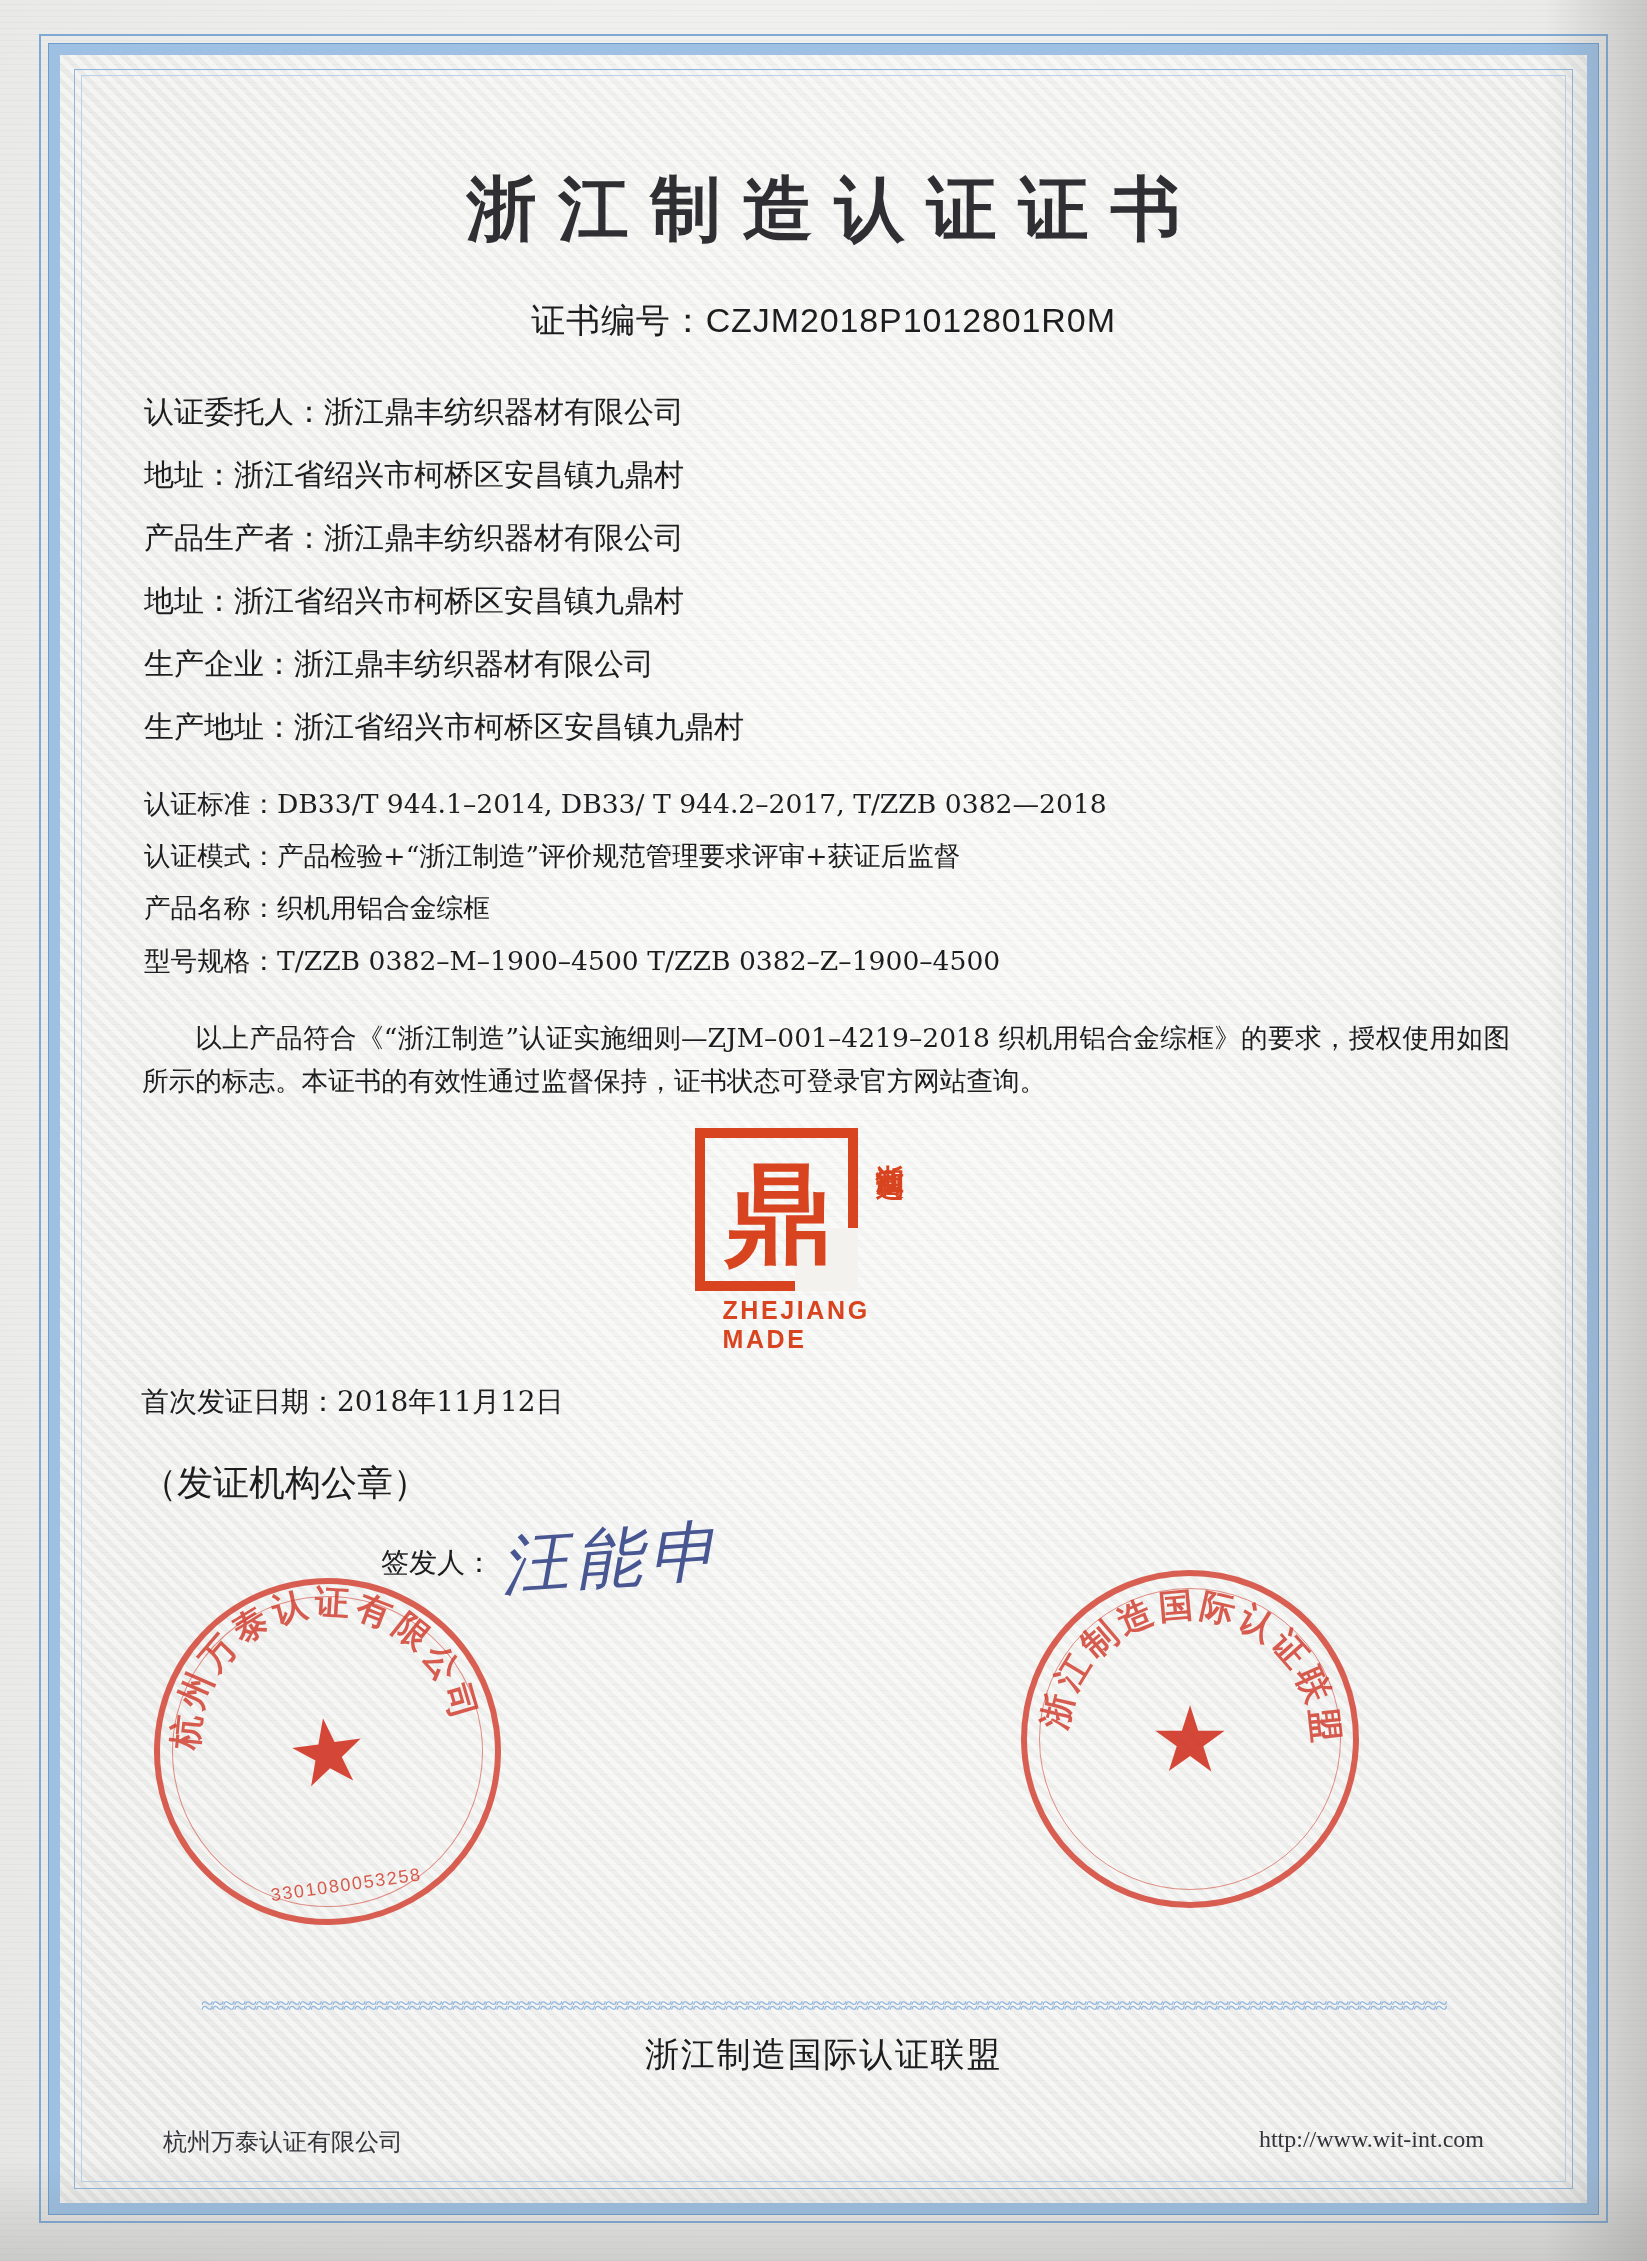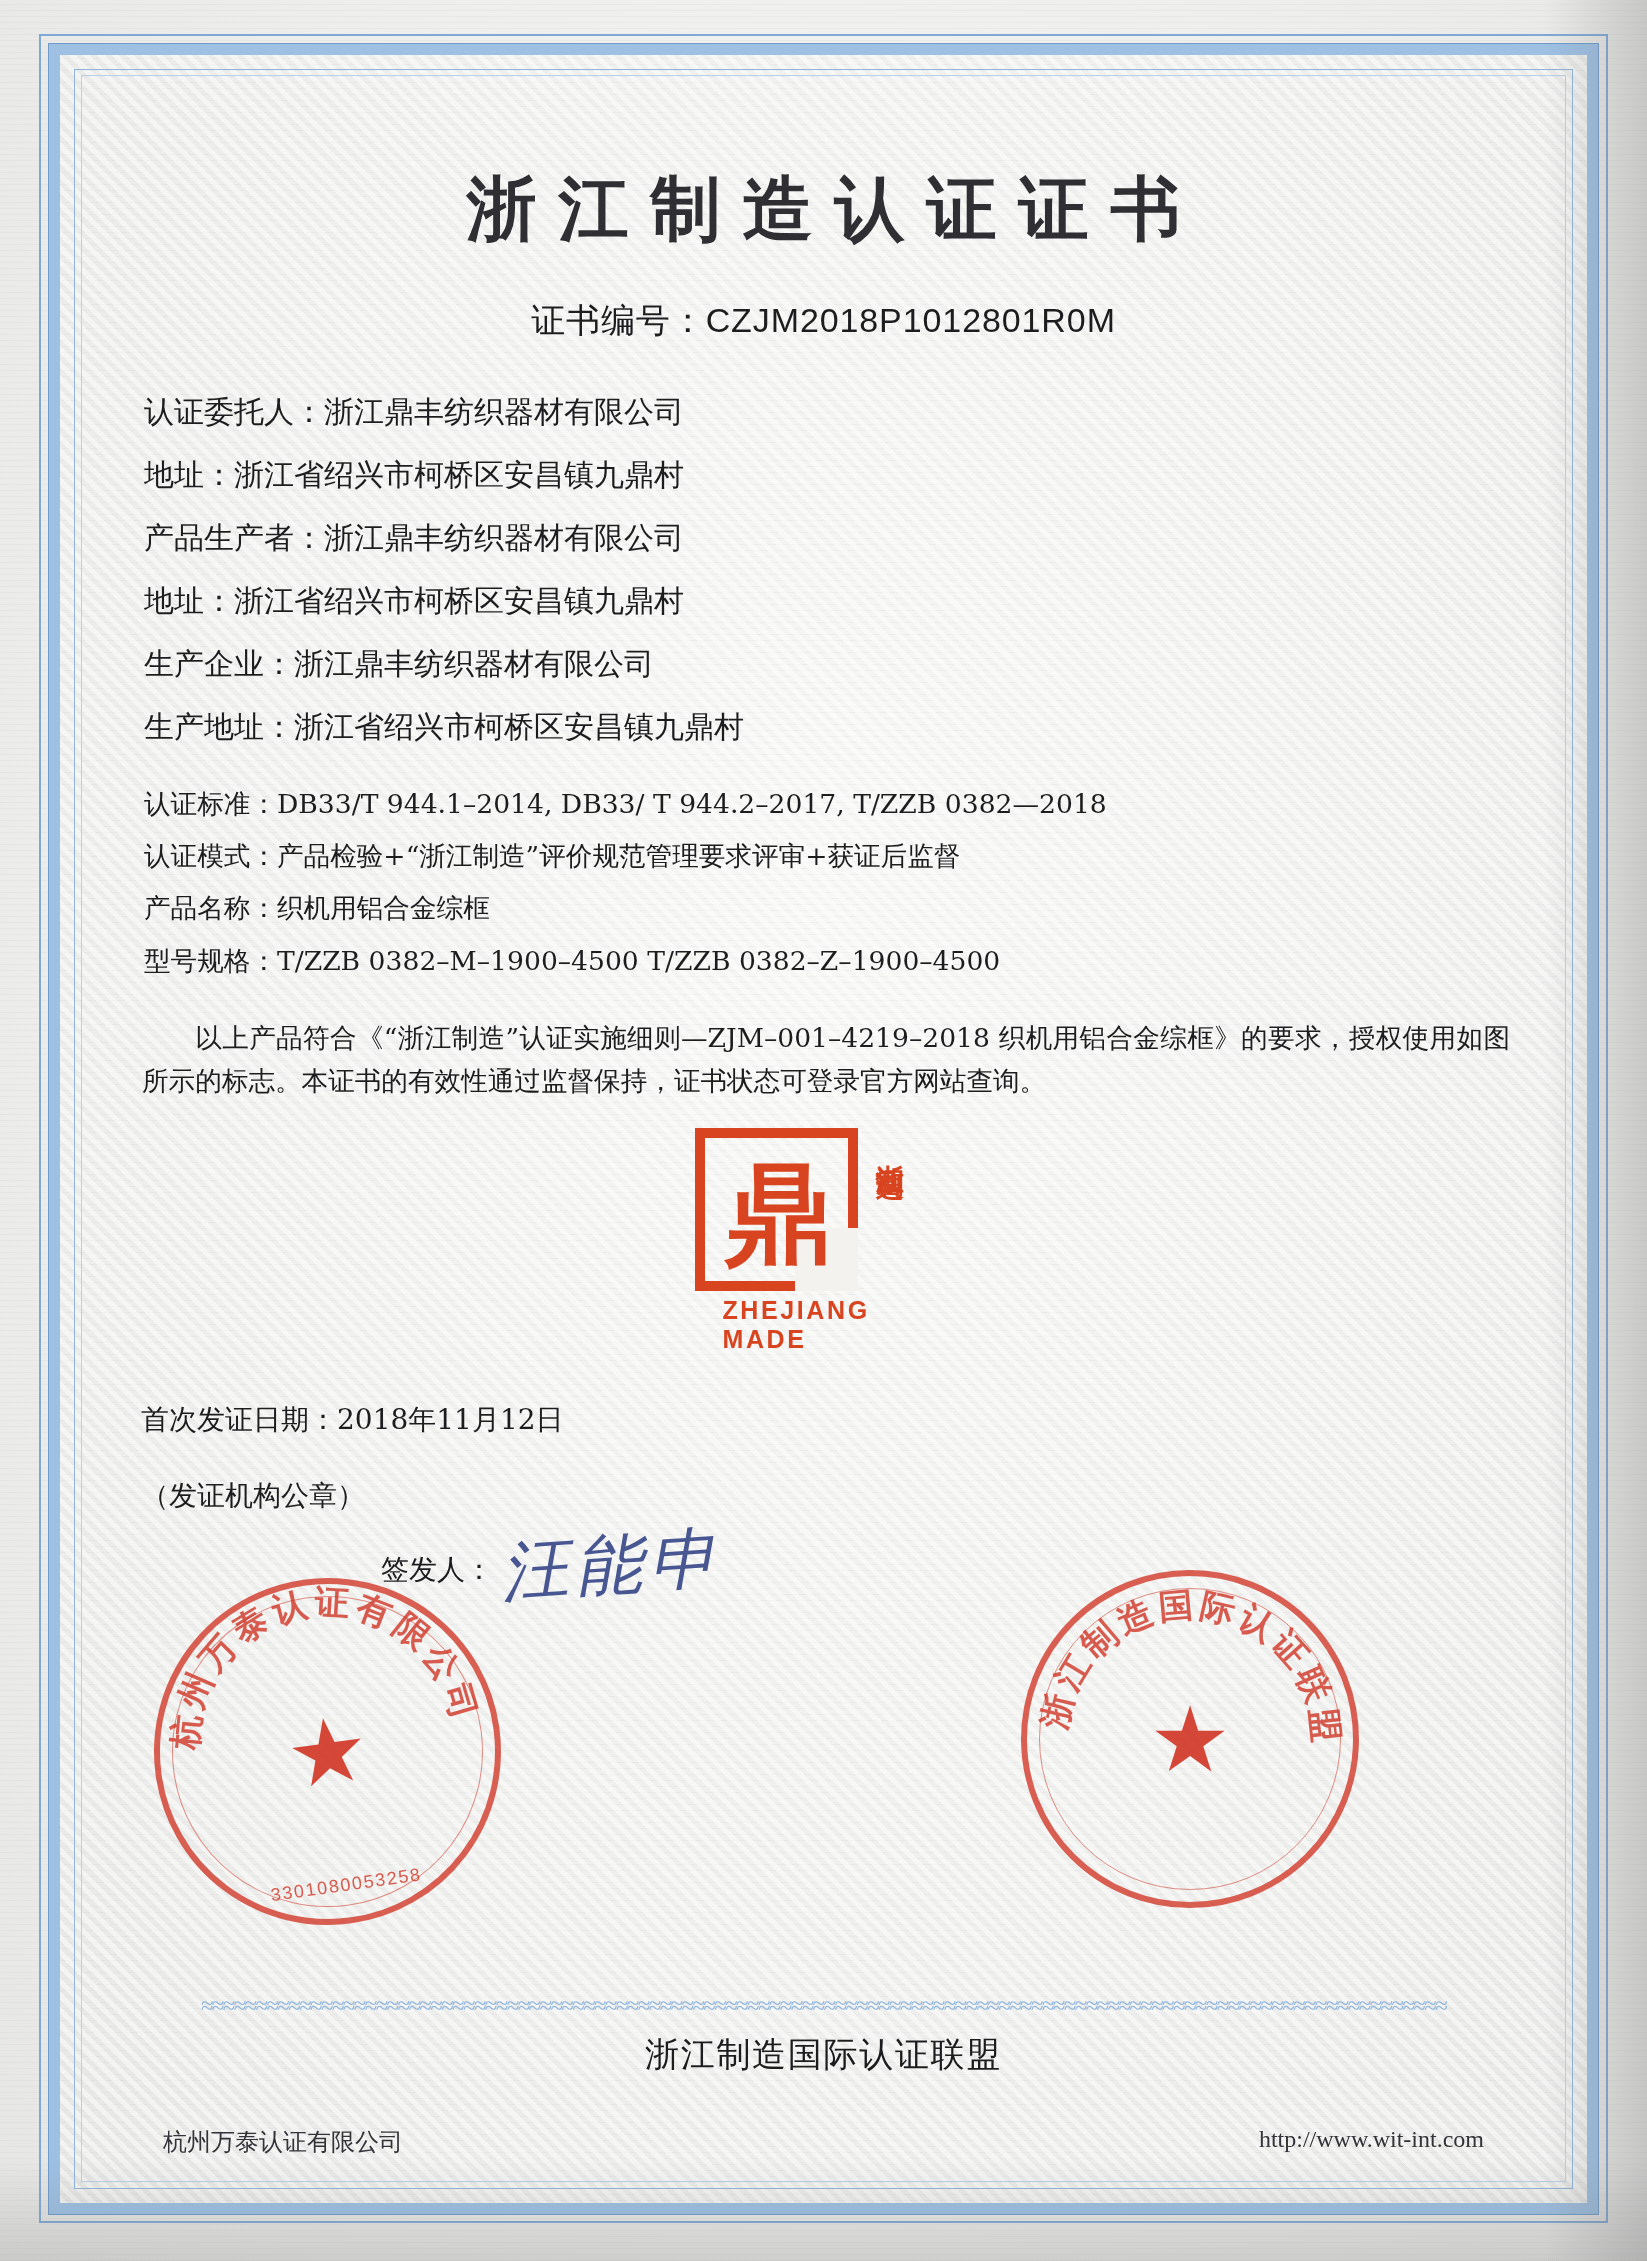--- a/index.html
+++ b/index.html
@@ -161,33 +161,33 @@
     position:absolute;left:27.5px;top:168px;
     color:#d8441f;
     font-family:"Liberation Sans", sans-serif;
     font-weight:bold;
     font-size:25px;
     letter-spacing:2.6px;
   }
 
   
   .dates{
-    margin-top:50px;
+    margin-top:32px;
     padding-left:38px;
     position:relative;
     z-index:3;
   }
   .date-row{
     font-size:28px;
     color:#1d1d20;
     margin-bottom:38px;
     font-family:"DejaVu Serif", serif;
   }
   .seal-note{
-    font-size:28px;color:#1d1d20;font-family:"DejaVu Serif", serif;
+    font-size:36px;color:#1d1d20;font-family:"DejaVu Serif", serif;
     margin-bottom:36px;
   }
   .sign-row{
     position:relative;
     padding-left:240px;
     font-size:28px;color:#1d1d20;font-family:"DejaVu Serif", serif;
     height:60px;
   }
   .signature{
     position:absolute;left:360px;top:-31px;

